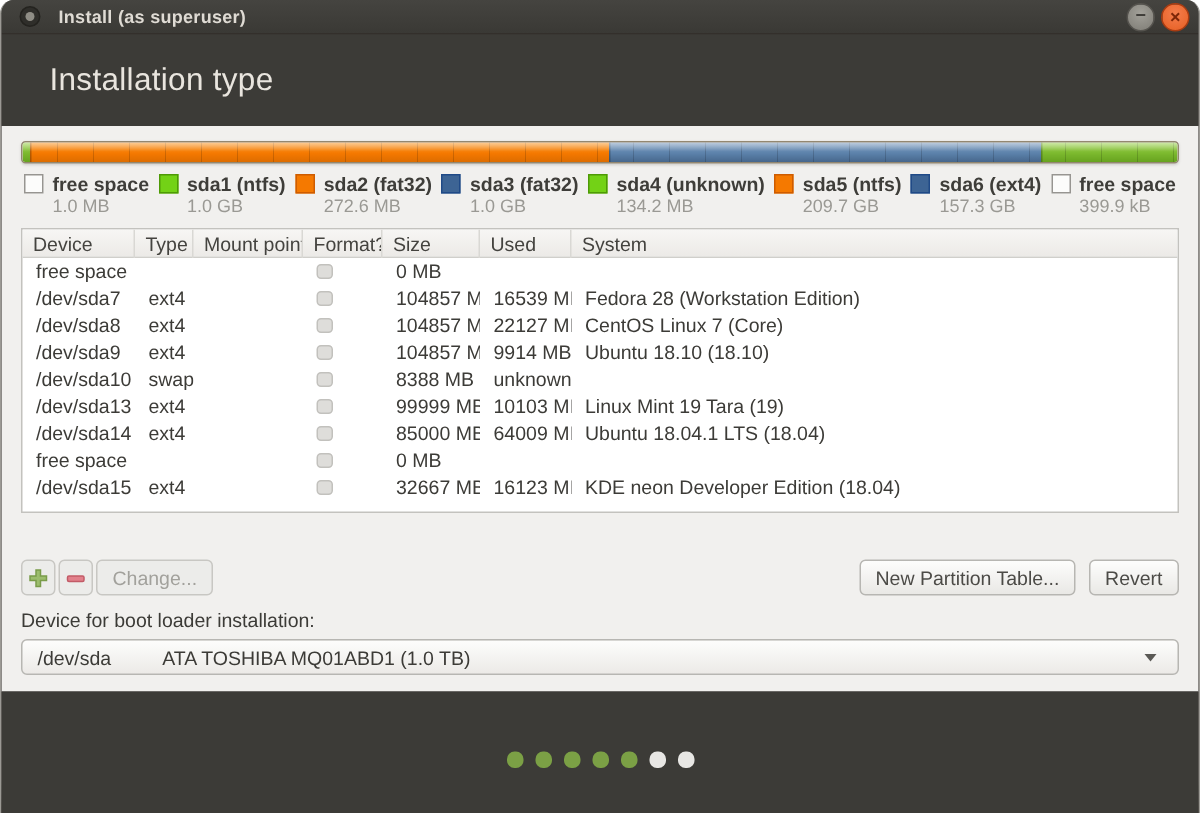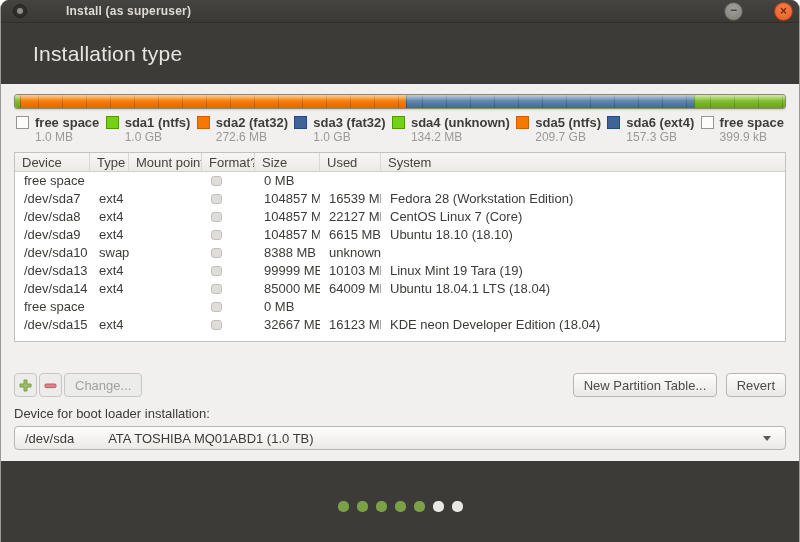--- a/index.html
+++ b/index.html
@@ -5,21 +5,21 @@
   * { box-sizing: border-box; margin: 0; padding: 0; }
   html,body { width:800px; height:542px; overflow:hidden; background:#ffffff;
     font-family:"Liberation Sans","DejaVu Sans",sans-serif; }
   .window { width:800px; height:542px; background:#3c3b37; border-radius:9px 9px 0 0;
     overflow:hidden; border-left:1px solid #9b9994; border-right:1px solid #9b9994;
     display:flex; flex-direction:column; }
 
   
   .titlebar { height:23px; flex:0 0 23px; display:flex; align-items:center;
     background:linear-gradient(#454440,#3a3935); border-bottom:1px solid #332f2b;
-    padding:0 6px 0 8px;gap:27px; }
+    padding:0 6px 0 8px; }
   .menu-btn { width:14px; height:14px; border-radius:50%; background:#2f2e2a;
     border:1px solid #24231f; display:flex; align-items:center; justify-content:center; margin-left:4px;}
   .menu-btn i { width:6px; height:6px; border-radius:50%; background:#8f8d85; display:block; }
   .tb-title { color:#dfdbd4; font-size:12px; font-weight:bold; margin-left:12px; letter-spacing:.2px;}
   .tb-spacer { flex:1; }
   .tb-btn { width:19px; height:19px; border-radius:50%; margin-left:4px;
     display:flex; align-items:center; justify-content:center; font-size:12px; font-weight:bold; }
   .tb-min { background:radial-gradient(circle at 50% 35%, #a3a19a, #7e7c75); border:1px solid #55534e; color:#3f3d39;}
   .tb-close { background:radial-gradient(circle at 50% 35%, #f47d4c, #e65f23); border:1px solid #a93c12; color:#7e2608;}
   .tb-min span { margin-top:-2px; }
@@ -241,21 +241,21 @@
             <span>CentOS Linux 7 (Core)</span>
           </div>
           <div class="trow">
             <span>/dev/sda9</span>
             <span>ext4</span>
             <span></span>
             <span class="c-format">
               <span class="checkbox"></span>
             </span>
             <span>104857 MB</span>
-            <span>6615 MB</span>
+            <span>9914 MB</span>
             <span>Ubuntu 18.10 (18.10)</span>
           </div>
           <div class="trow">
             <span>/dev/sda10</span>
             <span>swap</span>
             <span></span>
             <span class="c-format">
               <span class="checkbox"></span>
             </span>
             <span>8388 MB</span>

